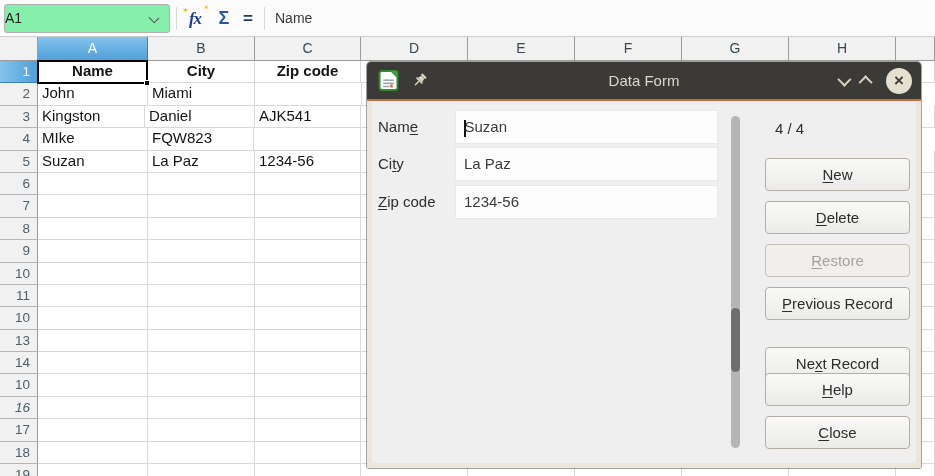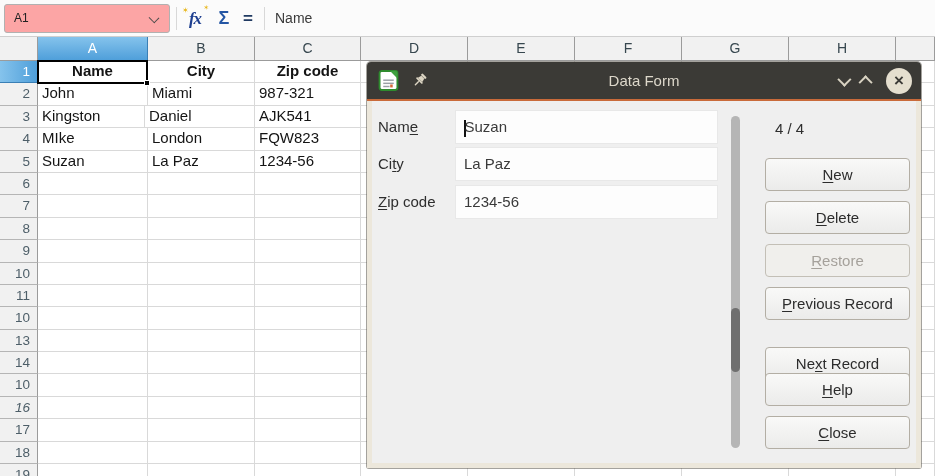--- a/index.html
+++ b/index.html
@@ -4,22 +4,22 @@
 <style>
   * { margin:0; padding:0; box-sizing:border-box; }
   html,body { width:935px; height:476px; overflow:hidden; }
   body { font-family:"Liberation Sans", sans-serif; background:#ffffff; position:relative; }
   u { text-decoration:underline; text-underline-offset:2px; }
 
   
   .topbar { position:absolute; left:0; top:0; width:935px; height:37px;
             background:#fbfbfb; border-bottom:1px solid #cfcfcf; }
   .namebox { position:absolute; left:4px; top:4px; width:166px; height:29px;
-             background:#fca5a5; border:1px solid #b1b1b1; border-radius:3px;
-             font-size:12px; color:#222; line-height:27px; padding-left:9px; }
+             background:#86efac; border:1px solid #b1b1b1; border-radius:3px;
+             font-size:14px; color:#222; line-height:27px; }
   .namebox .chev-sm { position:absolute; right:11px; top:9px; width:8px; height:8px;
              border-right:1.6px solid #4a4a4a; border-bottom:1.6px solid #4a4a4a;
              transform:rotate(45deg) scale(1,0.9); }
   .tb-sep { position:absolute; top:7px; width:1px; height:23px; background:#d8d8d8; }
   .tb-icon { position:absolute; top:0; height:37px; display:flex; align-items:center;
              justify-content:center; cursor:default; }
   .fxwrap { left:181px; width:28px; }
   .fx-f { font-family:"Liberation Serif", serif; font-style:italic; font-weight:bold;
           font-size:17px; color:#1e3f8f; letter-spacing:-1px; }
   .spark1 { position:absolute; left:1px; top:6px; font-size:8px; color:#e8b71c; }
@@ -161,42 +161,40 @@
       <div class="gc" style="width: 107px; line-height: 20.4px;"></div>
       <div class="gc" style="width: 107px; line-height: 20.4px;"></div>
       <div class="gc" style="width: 107px; line-height: 20.4px;"></div>
       <div class="gc" style="width: 107px; line-height: 20.4px;"></div>
       <div class="gc" style="width: 107px; line-height: 20.4px;"></div>
       <div class="gc" style="width: 39px; line-height: 20.4px;"></div>
     </div>
     <div class="gr" style="height: 22.4px;">
       <div class="gc" style="width: 110px; line-height: 20.4px;">John</div>
       <div class="gc" style="width: 107px; line-height: 20.4px;">Miami</div>
-      <div class="gc" style="width: 106px; line-height: 20.4px;">987-321</div>
       <div class="gc" style="width: 107px; line-height: 20.4px;"></div>
       <div class="gc" style="width: 107px; line-height: 20.4px;"></div>
       <div class="gc" style="width: 107px; line-height: 20.4px;"></div>
       <div class="gc" style="width: 107px; line-height: 20.4px;"></div>
       <div class="gc" style="width: 107px; line-height: 20.4px;"></div>
       <div class="gc" style="width: 39px; line-height: 20.4px;"></div>
     </div>
     <div class="gr" style="height: 22.4px;">
       <div class="gc" style="width: 107px; line-height: 20.4px;">Kingston</div>
       <div class="gc" style="width: 110px; line-height: 20.4px;">Daniel</div>
       <div class="gc" style="width: 106px; line-height: 20.4px;">AJK541</div>
       <div class="gc" style="width: 107px; line-height: 20.4px;"></div>
       <div class="gc" style="width: 107px; line-height: 20.4px;"></div>
       <div class="gc" style="width: 107px; line-height: 20.4px;"></div>
       <div class="gc" style="width: 107px; line-height: 20.4px;"></div>
       <div class="gc" style="width: 107px; line-height: 20.4px;"></div>
       <div class="gc" style="width: 39px; line-height: 20.4px;"></div>
     </div>
     <div class="gr" style="height: 22.4px;">
       <div class="gc" style="width: 110px; line-height: 20.4px;">MIke</div>
-      <div class="gc" style="width: 107px; line-height: 20.4px;">London</div>
       <div class="gc" style="width: 106px; line-height: 20.4px;">FQW823</div>
       <div class="gc" style="width: 107px; line-height: 20.4px;"></div>
       <div class="gc" style="width: 107px; line-height: 20.4px;"></div>
       <div class="gc" style="width: 107px; line-height: 20.4px;"></div>
       <div class="gc" style="width: 107px; line-height: 20.4px;"></div>
       <div class="gc" style="width: 107px; line-height: 20.4px;"></div>
       <div class="gc" style="width: 39px; line-height: 20.4px;"></div>
     </div>
     <div class="gr" style="height: 22.4px;">
       <div class="gc" style="width: 110px; line-height: 20.4px;">Suzan</div>

